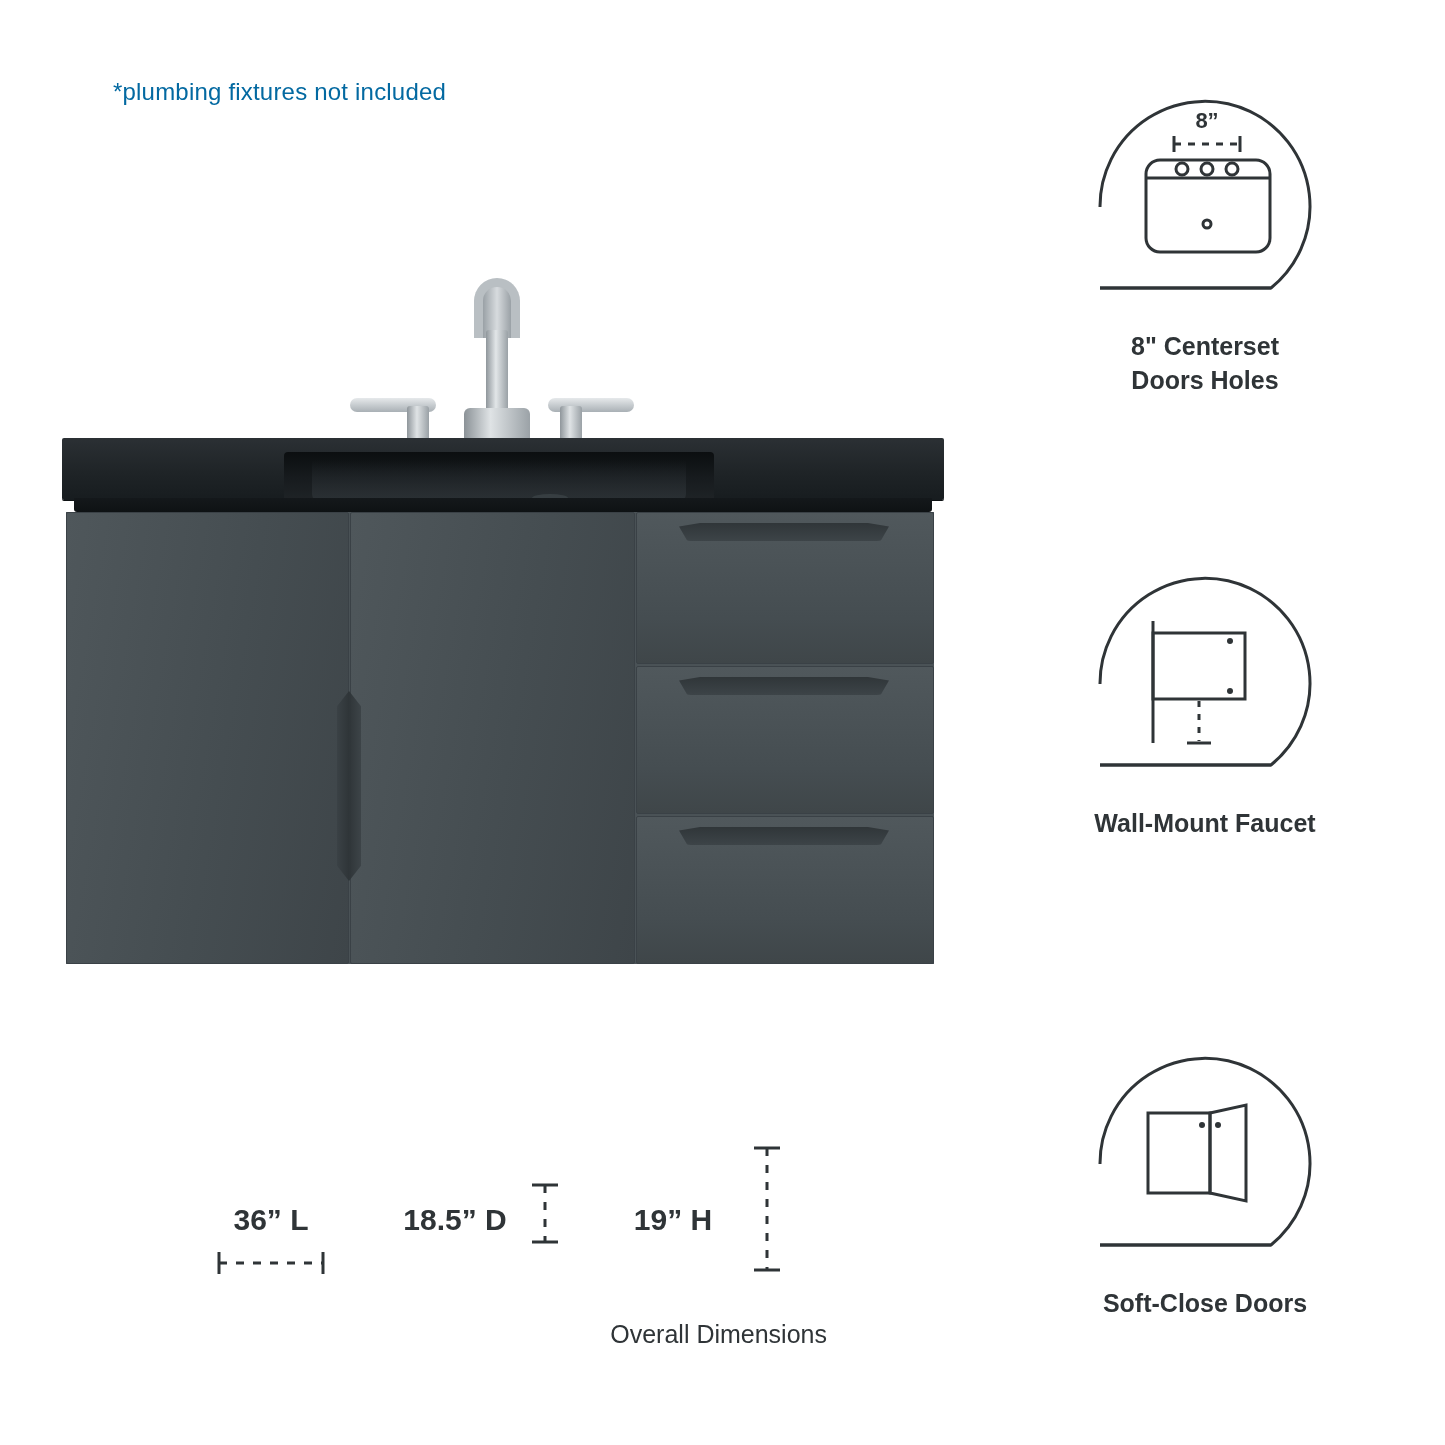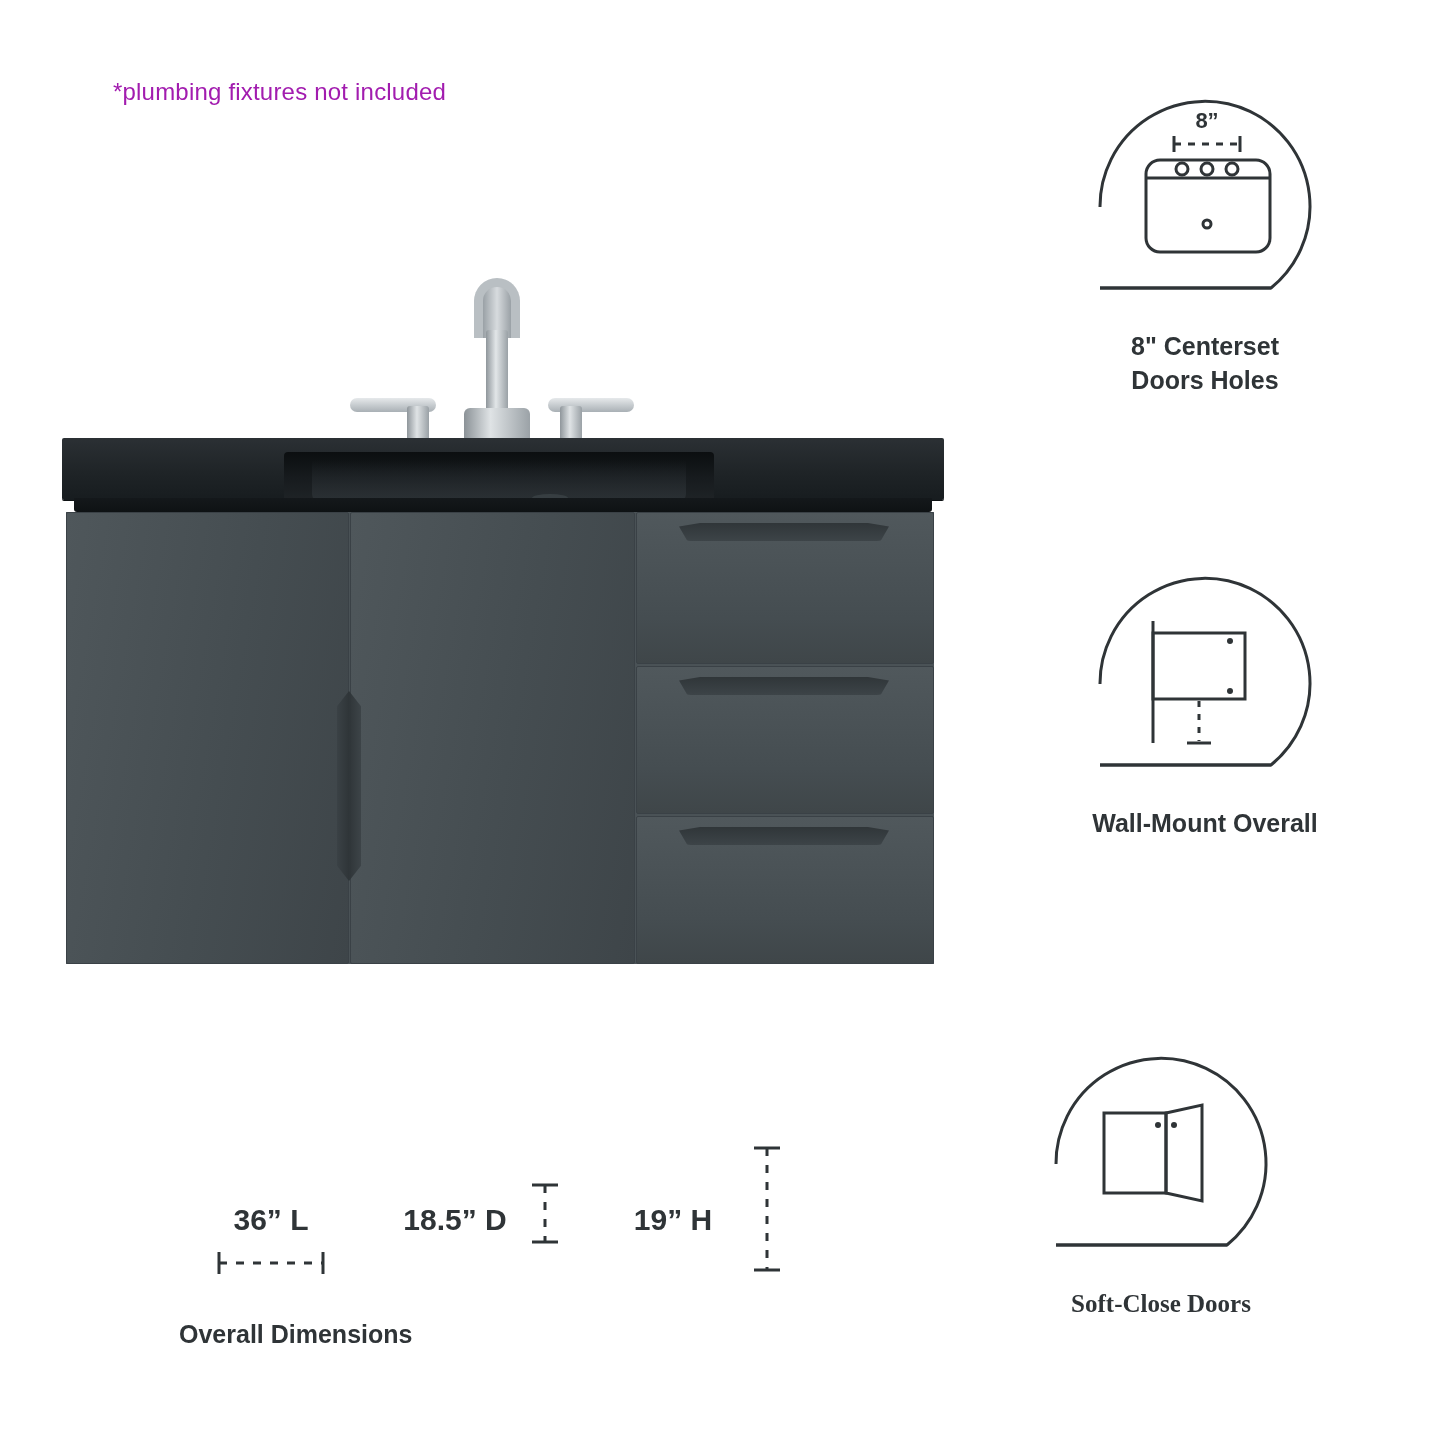--- a/index.html
+++ b/index.html
@@ -15,21 +15,21 @@
     color: #2f3437;
     overflow: hidden;
   }
 
   
   .disclaimer {
     position: absolute;
     left: 113px;
     top: 78px;
     font-size: 24px;
-    color: #a21caf;
+    color: #0369a1;
     letter-spacing: 0.2px;
   }
 
   
   .vanity {
     position: absolute;
     left: 62px;
     top: 270px;
     width: 890px;
     height: 700px;
@@ -217,39 +217,39 @@
   }
   .feature .caption {
     margin-top: 14px;
     font-size: 25px;
     font-weight: bold;
     line-height: 1.35;
     color: #2f3437;
   }
   #feature-0 { left: 1040px; top: 98px; }
   #feature-1 { left: 1040px; top: 575px; }
-  #feature-2 { left: 996px; top: 1055px; font-family: Liberation Serif, serif; }
+  #feature-2 { left: 1040px; top: 1055px; }
 
   
   .dims {
     position: absolute;
     left: 175px;
     top: 1130px;
     width: 640px;
     height: 240px;
   }
   .dims svg { display: block; }
   .dims-caption {
     position: absolute;
-    left: 4px;
+    left: 12px;
     top: 190px;
     width: 640px;
-    text-align: left;
+    text-align: right;
     font-size: 25px;
-    font-weight: bold;
+    font-weight: normal;
     color: #2f3437;
   }
 </style>
 </head>
 <body>
 
 <div class="disclaimer">*plumbing fixtures not included</div>
 
 <div class="vanity">
 
@@ -320,21 +320,21 @@
 
     <line x1="113" y1="46" x2="113" y2="168" stroke="#2f3437" stroke-width="3"></line>
 
     <rect x="113" y="58" width="92" height="66" fill="none" stroke="#2f3437" stroke-width="3"></rect>
     <circle cx="190" cy="66" r="3" fill="#2f3437"></circle>
     <circle cx="190" cy="116" r="3" fill="#2f3437"></circle>
 
     <line x1="159" y1="126" x2="159" y2="166" stroke="#2f3437" stroke-width="3" stroke-dasharray="6 7"></line>
     <line x1="147" y1="168" x2="171" y2="168" stroke="#2f3437" stroke-width="3"></line>
   </svg>
-  <div class="caption">Wall-Mount Overall</div>
+  <div class="caption">Wall-Mount Faucet</div>
 </div>
 
 <div class="feature" id="feature-2">
   <svg class="art" viewBox="0 0 330 218">
     <path d="M60 109 A105 105 0 1 1 231 190 L60 190" fill="none" stroke="#2f3437" stroke-width="3"></path>
     <line x1="60" y1="190" x2="231" y2="190" stroke="#2f3437" stroke-width="3"></line>
 
     <rect x="108" y="58" width="62" height="80" fill="none" stroke="#2f3437" stroke-width="3"></rect>
 
     <path d="M170 58 L206 50 L206 146 L170 138 Z" fill="none" stroke="#2f3437" stroke-width="3"></path>

